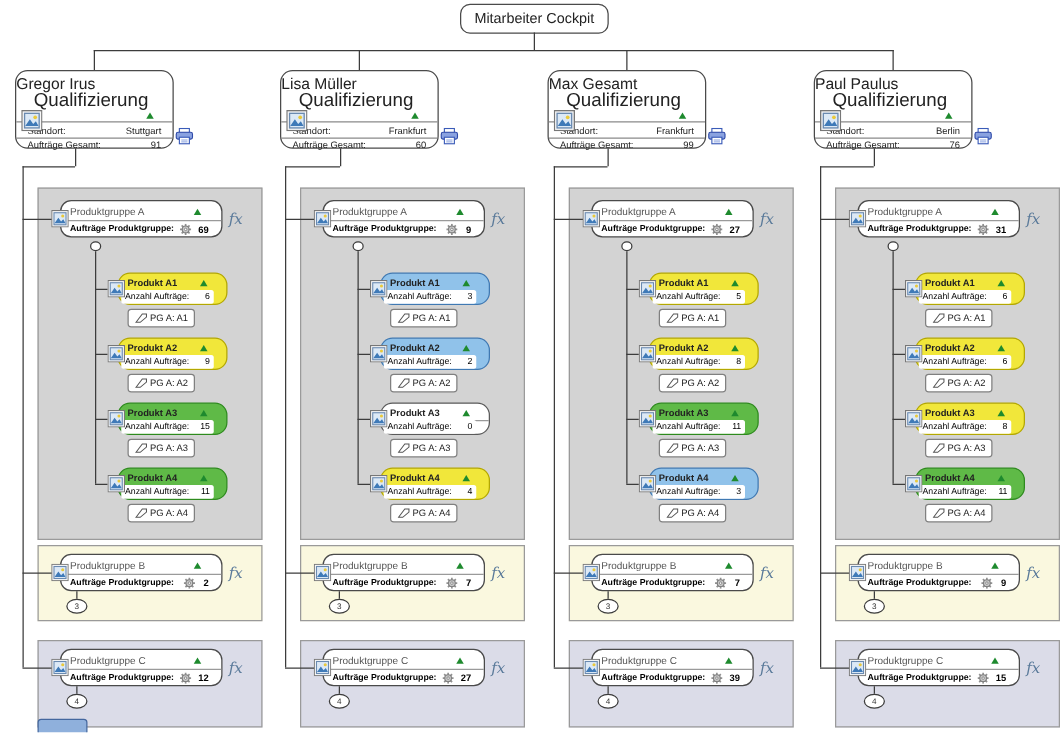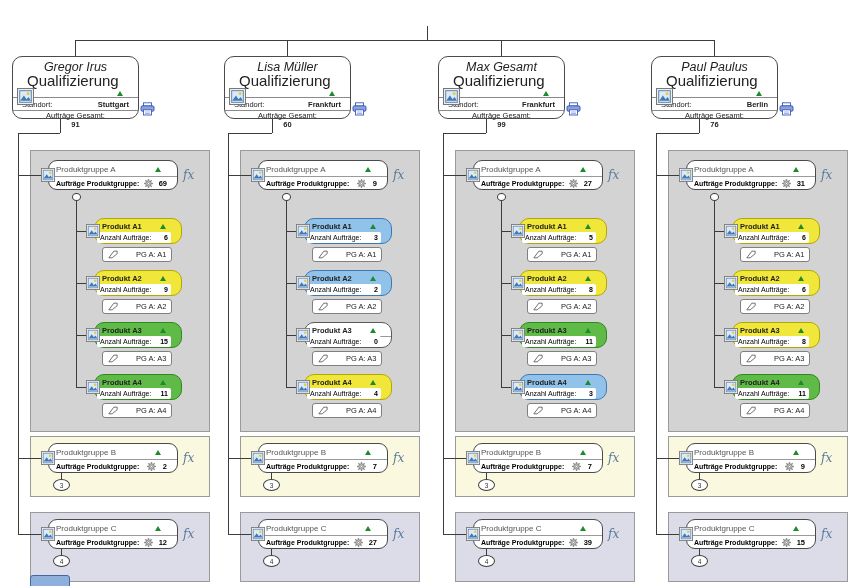--- a/index.html
+++ b/index.html
@@ -10,56 +10,59 @@
   .vline{width:1px;}
   .panel{position:absolute;border:1px solid #9a9a9a;box-sizing:border-box;}
   .node{position:absolute;background:#fff;border:1.3px solid #4a4a4a;box-sizing:border-box;}
   .group-node{border-radius:9px;}
   .product-node{border-radius:10px;}
   .root-topic{position:absolute;left:368px;top:3px;width:119px;height:24px;background:#fff;
               border:1.4px solid #4a4a4a;border-radius:8px;box-sizing:border-box;
               display:flex;align-items:center;justify-content:center;font-size:11.5px;color:#222;}
   .card{position:absolute;width:127px;height:63px;background:#fff;border:1.6px solid #4a4a4a;
         border-radius:10px;box-sizing:border-box;}
-  .card-name{font-size:12.5px;text-align:center;margin-top:3px;line-height:14px;font-style:italic;}
+  .card-name{font-size:12.5px;margin-top:3px;line-height:14px;}
   .card-sub{font-size:15px;padding-left:14px;line-height:14px;}
   .card-tri{position:absolute;right:15px;top:25px;}
   .card-row1,.card-row2{position:absolute;left:0;right:0;display:flex;justify-content:space-between;
         align-items:center;padding:0 9px;font-size:7.5px;border-top:1px solid #8a8a8a;}
   .card-row1{top:40px;height:13px;}
-  .card-row2{top:53px;height:9px;flex-direction:column;}
-  .bold{font-weight:bold;}
+  .card-row2{top:53px;height:9px;}
+  .bold{font-weight:normal;}
   .tri{width:0;height:0;border-left:3.5px solid transparent;border-right:3.5px solid transparent;
        border-bottom:5px solid var(--tri,#1e8a2e);display:inline-block;}
   .group-row1{height:14px;display:flex;align-items:center;justify-content:space-between;
        padding:1px 16px 0 7px;font-size:8px;color:#555;white-space:nowrap;}
   .group-row2{height:13px;display:flex;align-items:center;justify-content:space-between;
        padding:0 10px 0 7px;border-top:1px solid #9a9a9a;font-size:7px;font-weight:bold;
        color:#000;white-space:nowrap;}
   .prod-row1{height:12px;display:flex;align-items:center;justify-content:space-between;
        padding:1px 15px 0 7px;font-size:7.5px;font-weight:bold;color:#222;white-space:nowrap;}
   .prod-strip{position:absolute;left:2px;top:13px;width:74px;height:11px;background:#fff;
        border-radius:2px;display:flex;align-items:center;justify-content:space-between;
        padding:0 3px;font-size:7px;color:#000;box-sizing:border-box;white-space:nowrap;}
   .tag-chip{position:absolute;background:#fff;border:1px solid #808080;border-radius:3px;height:15px;
-       display:inline-flex;align-items:center;gap:18px;padding:0 5px;font-size:7.5px;color:#222;
+       display:inline-flex;align-items:center;gap:2px;padding:0 5px;font-size:7.5px;color:#222;
        box-sizing:border-box;white-space:nowrap;}
   .fx{position:absolute;font-family:"DejaVu Serif",serif;font-style:italic;font-size:12px;
       color:var(--fx,#5a7a9a);}
   .ellipse-marker{position:absolute;width:17px;height:12px;border:1px solid #3c3c3c;border-radius:50%;
       background:#fff;font-size:6.5px;display:flex;align-items:center;justify-content:center;
       box-sizing:border-box;color:#333;}
   .small-circle{position:absolute;width:9px;height:8px;border:1px solid #3c3c3c;border-radius:50%;
       background:#fff;box-sizing:border-box;}
   .abs-icon{position:absolute;line-height:0;}
 </style>
 </head>
 <body>
 
 <div id="canvas" class="canvas">
+  <div class="root-topic">
+    <span>Mitarbeiter Cockpit</span>
+  </div>
 <div class="vline" style="left:427px;top:26px;height:14px"></div>
     <div class="hline" style="left:75px;top:40px;width:640px"></div>
     <div class="vline" style="left:75px;top:40px;height:16px"></div>
     <div class="vline" style="left:287px;top:40px;height:16px"></div>
     <div class="vline" style="left:501px;top:40px;height:16px"></div>
     <div class="vline" style="left:714px;top:40px;height:16px"></div>
     <div class="panel" style="left:30px;top:150px;width:180px;height:282px;background:#d3d3d3"></div>
     <div class="panel" style="left:30px;top:436px;width:180px;height:61px;background:#faf8df"></div>
     <div class="panel" style="left:30px;top:512px;width:180px;height:70px;background:#dbdce8"></div>
     <div class="vline" style="left:60px;top:118px;height:15px"></div>

